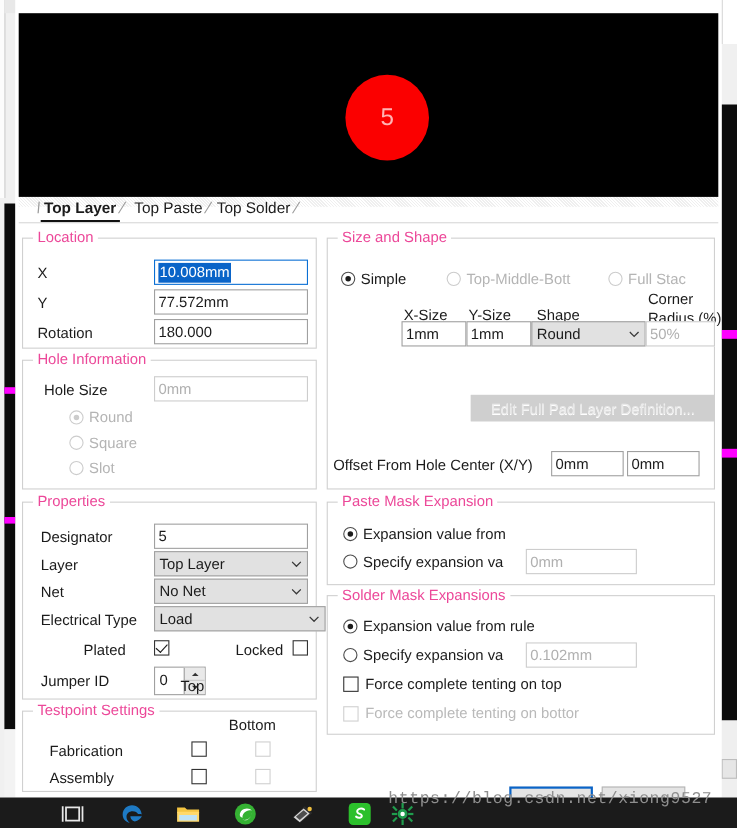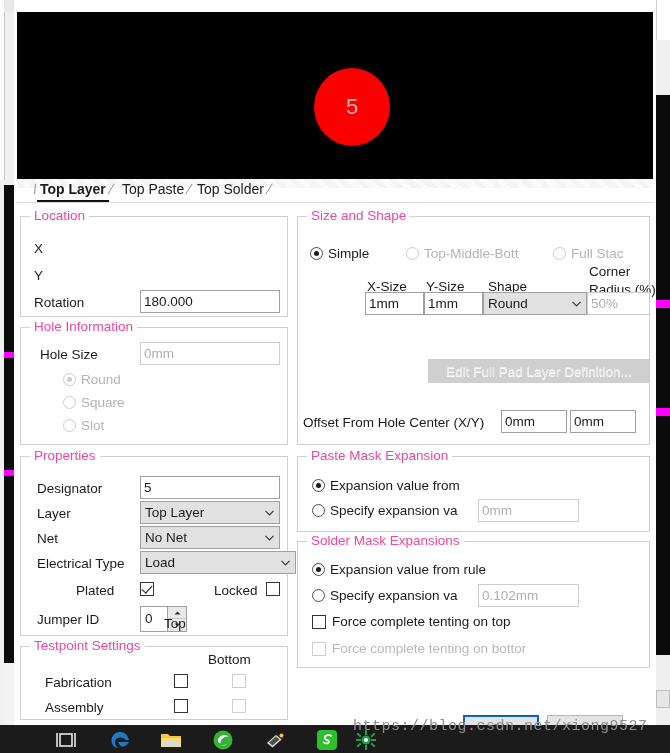--- a/index.html
+++ b/index.html
@@ -187,21 +187,23 @@
     <div class="tab" id="tab2">
       <span class="tab-label">Top Solder</span><span class="slash">/</span>
     </div>
   </div>
   <div id="tabline"></div>
 
   <div class="group" style="left:6px;top:216px;width:268px;height:101px;">
     <div class="legend">Location</div>
   </div>
   <div class="lbl" style="left:20px;top:241px;">X</div>
+  <div class="tb focus" style="left:126px;top:236px;width:140px;"><span class="sel">10.008mm</span></div>
   <div class="lbl" style="left:20px;top:268px;">Y</div>
+  <div class="tb" style="left:126px;top:263px;width:140px;">77.572mm</div>
   <div class="lbl" style="left:20px;top:295px;">Rotation</div>
   <div class="tb" style="left:126px;top:290px;width:140px;">180.000</div>
 
   <div class="group" style="left:6px;top:327px;width:268px;height:118px;padding-left:40px;">
     <div class="legend">Hole Information</div>
   </div>
   <div class="lbl" style="left:26px;top:347px;">Hole Size</div>
   <div class="tb dis" style="left:126px;top:342px;width:140px;">0mm</div>
   <div class="radio dis on" style="left:49px;top:372px;">
     <span class="dot"></span>

